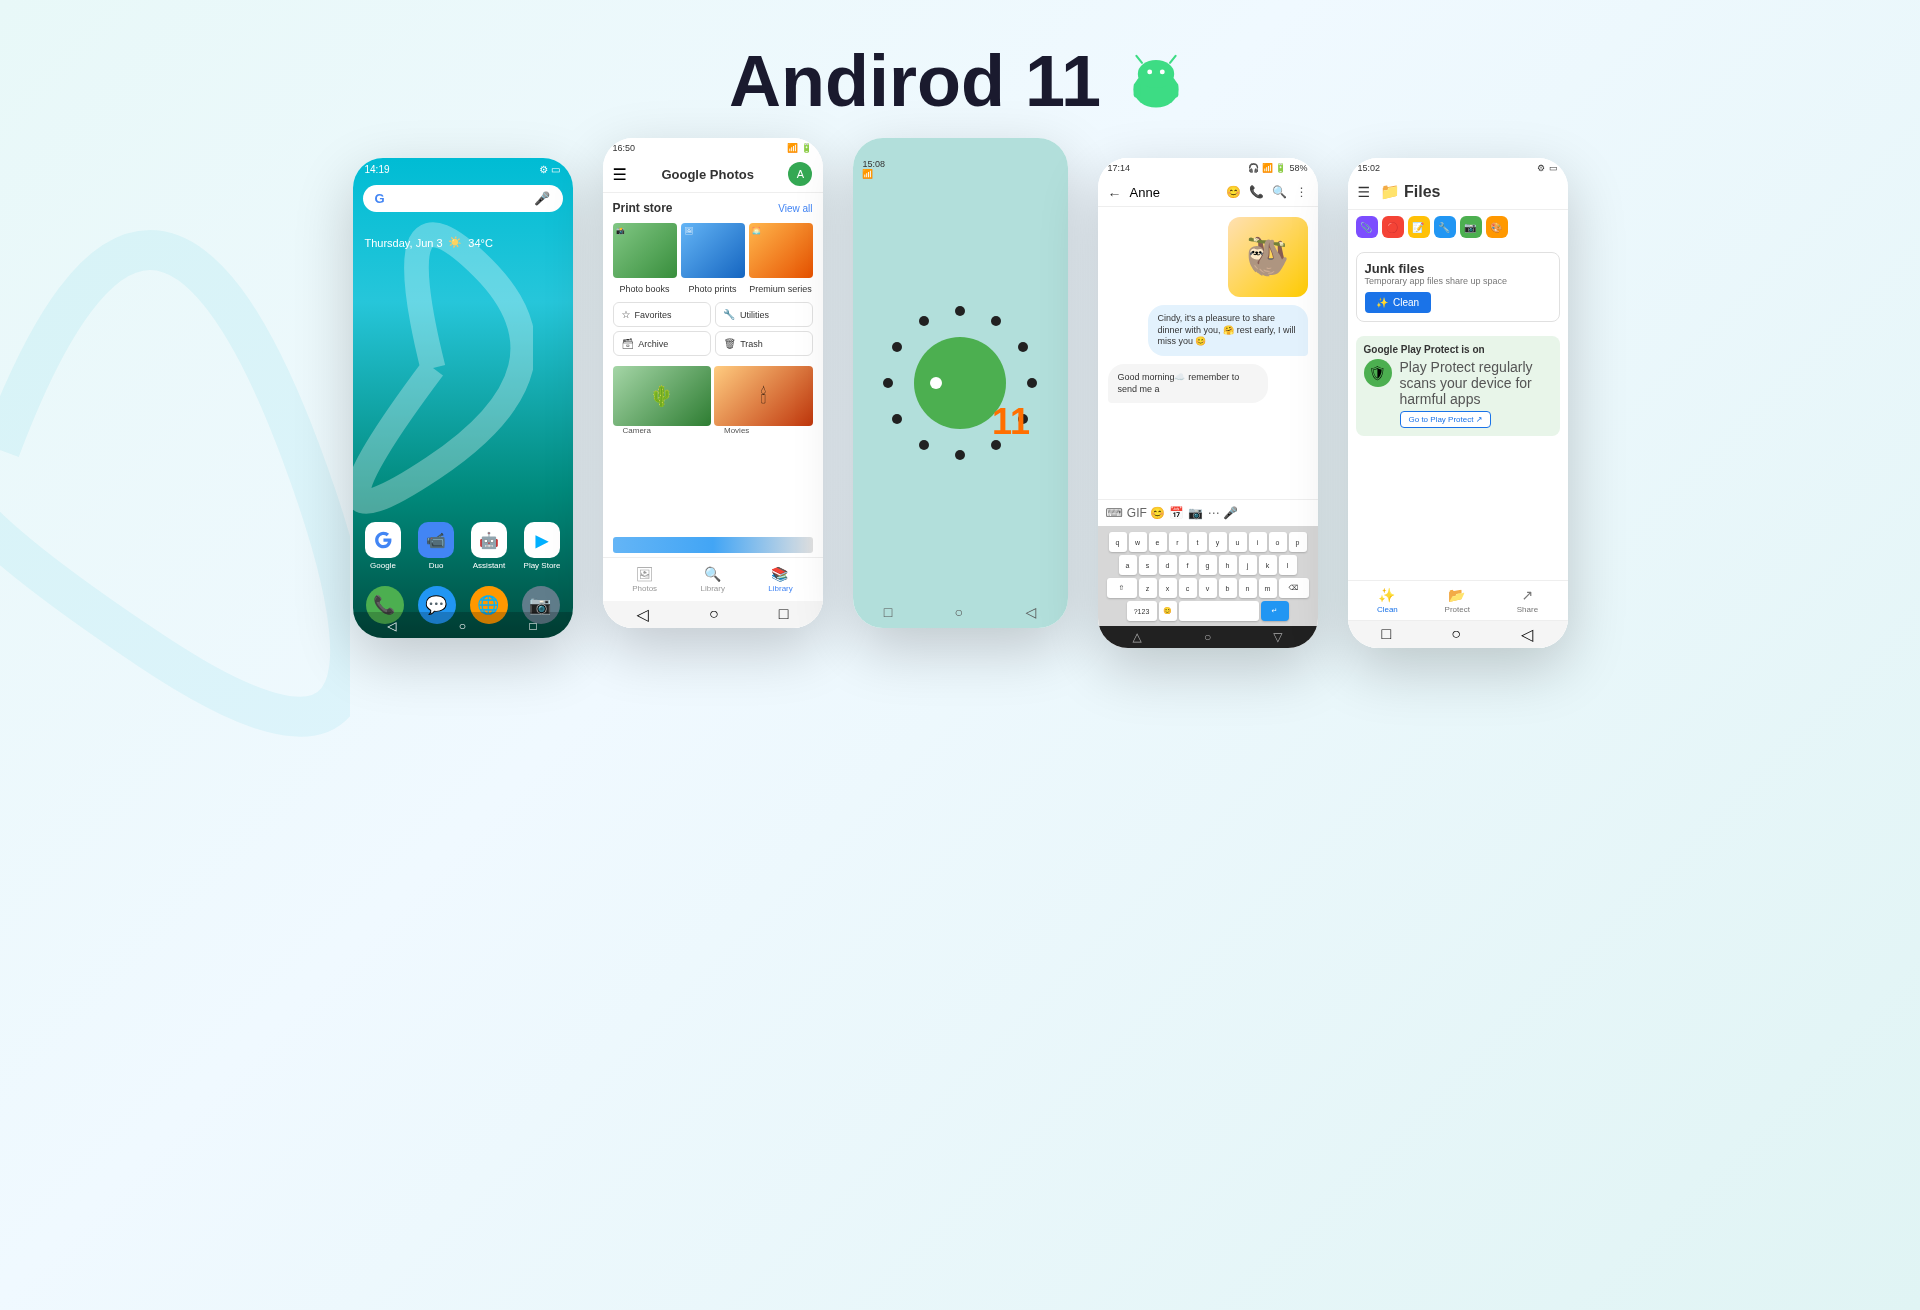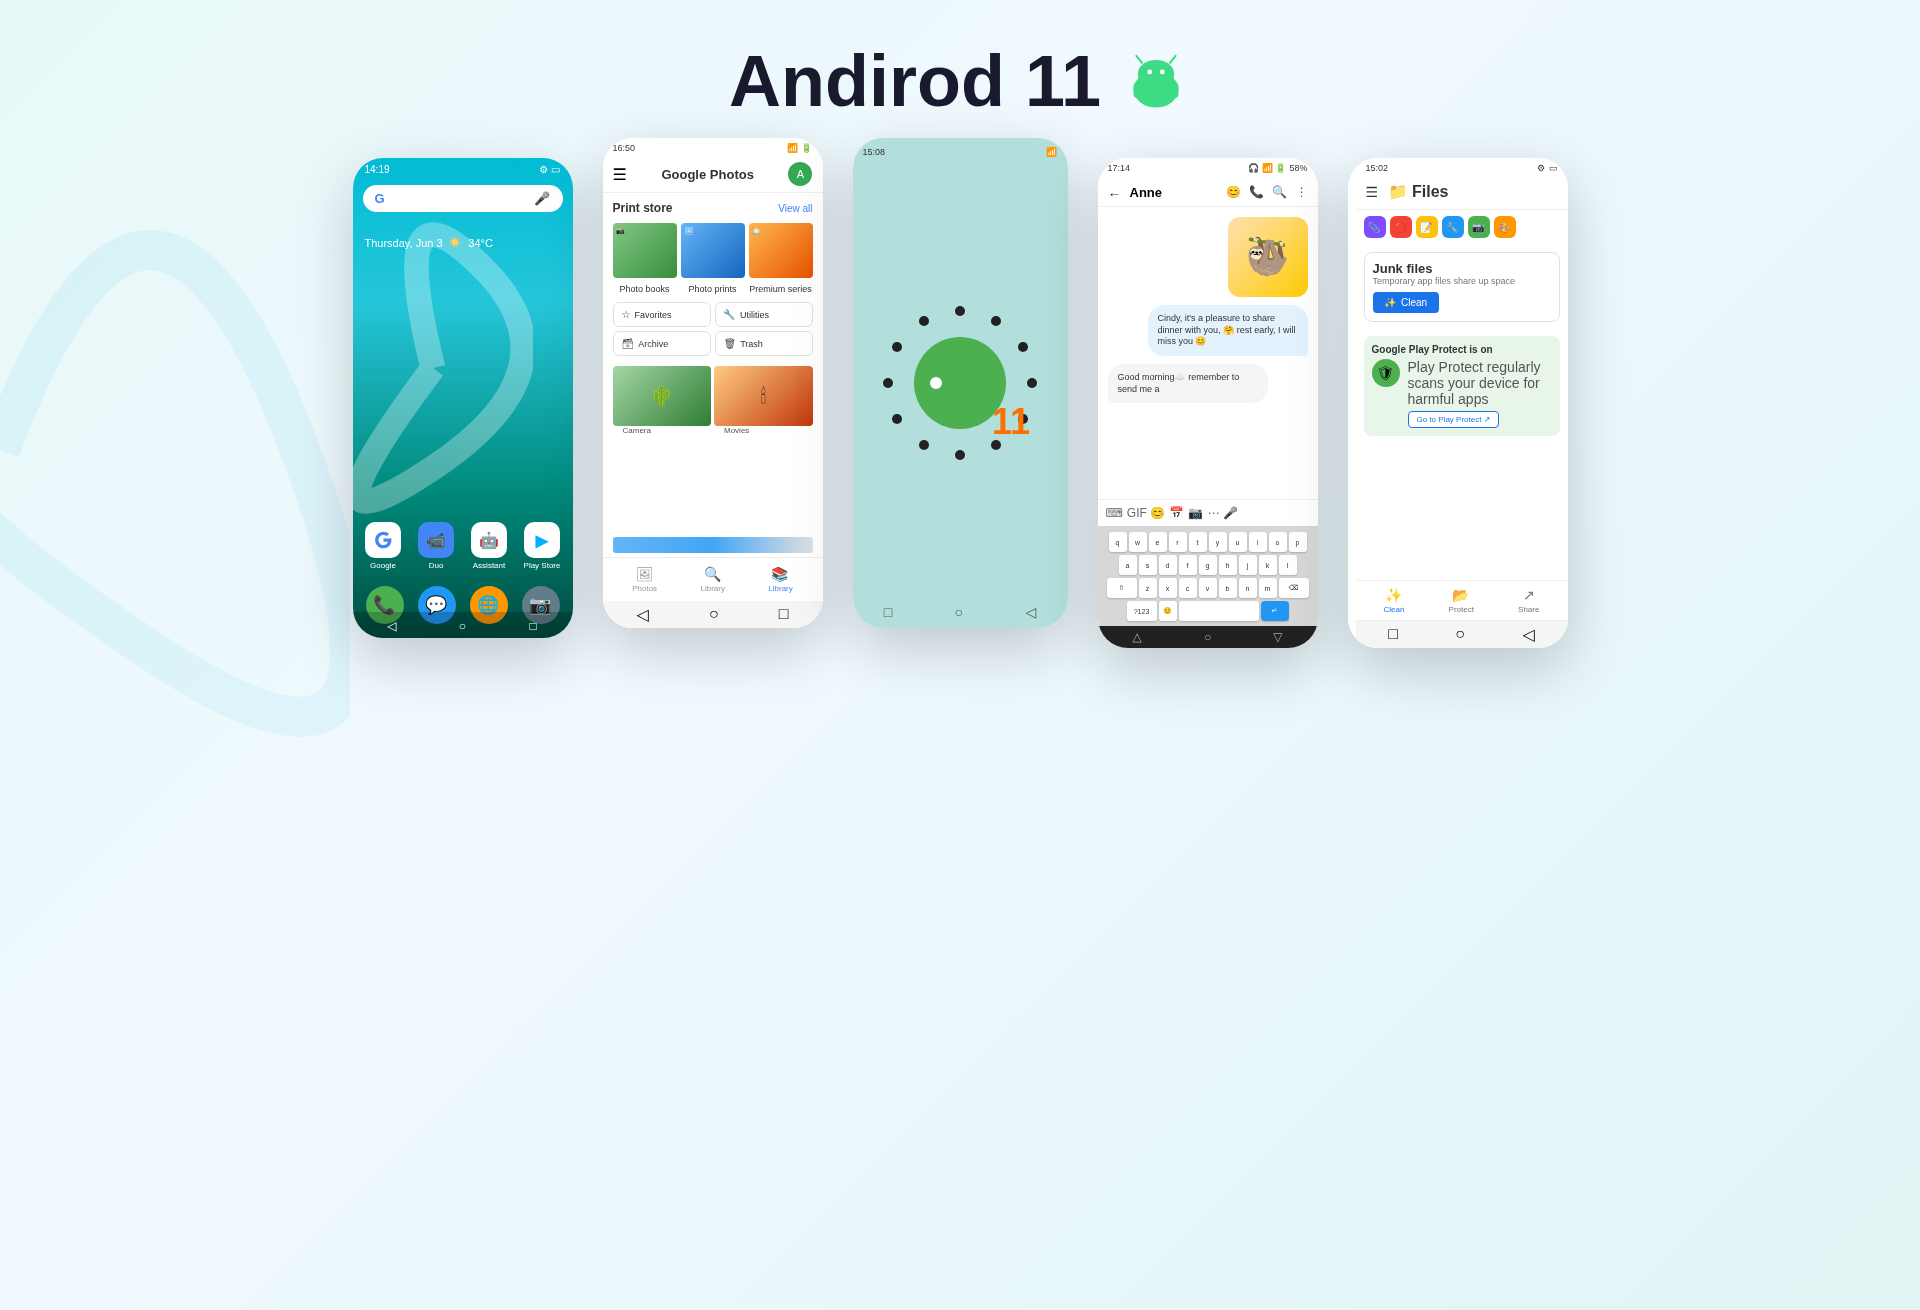--- a/index.html
+++ b/index.html
@@ -329,27 +329,28 @@
       width: 100%;
       height: 100%;
       background: #b2dfdb;
       display: flex;
       flex-direction: column;
       align-items: center;
       justify-content: center;
     }
     .phone3-status {
       position: absolute;
-      top: 4px;
+      top: 16px;
       left: 0; right: 0;
       display: flex;
       justify-content: space-between;
       padding: 5px 10px;
       font-size: 9px;
       color: #333;
+      flex-direction: column;
     }
 
     
     .phone4 {
       width: 220px;
       height: 490px;
       margin-top: 20px;
     }
     .phone4-screen {
       width: 100%;
@@ -367,21 +368,21 @@
       background: #fff;
     }
     .phone4-header {
       display: flex;
       align-items: center;
       padding: 6px 10px;
       border-bottom: 1px solid #eee;
       gap: 8px;
     }
     .back-arrow { font-size: 14px; color: #333; }
-    .contact-name { font-size: 13px; font-weight: 700; flex: 1; }
+    .contact-name { font-size: 13px; font-weight: 400; flex: 1; }
     .header-icons { display: flex; gap: 8px; font-size: 12px; color: #555; }
     .chat-area {
       flex: 1;
       padding: 10px;
       overflow: hidden;
       display: flex;
       flex-direction: column;
       gap: 8px;
     }
     .bubble-right {
@@ -460,21 +461,20 @@
       width: 220px;
       height: 490px;
       margin-top: 20px;
     }
     .phone5-screen {
       width: 100%;
       height: 100%;
       background: #fff;
       display: flex;
       flex-direction: column;
-      padding-left: 8px;
     }
     .phone5-status {
       display: flex;
       justify-content: space-between;
       padding: 5px 10px;
       font-size: 9px;
       color: #333;
     }
     .phone5-header {
       display: flex;

